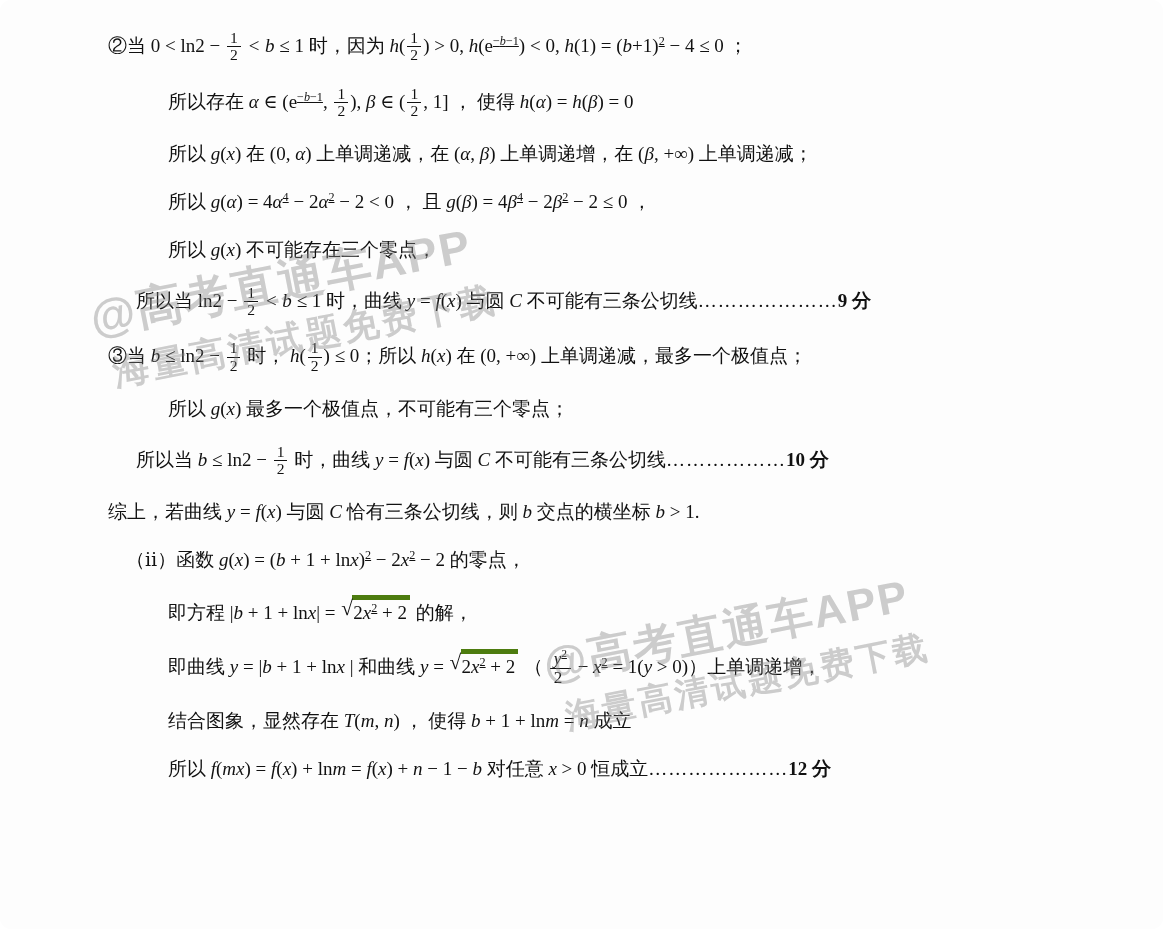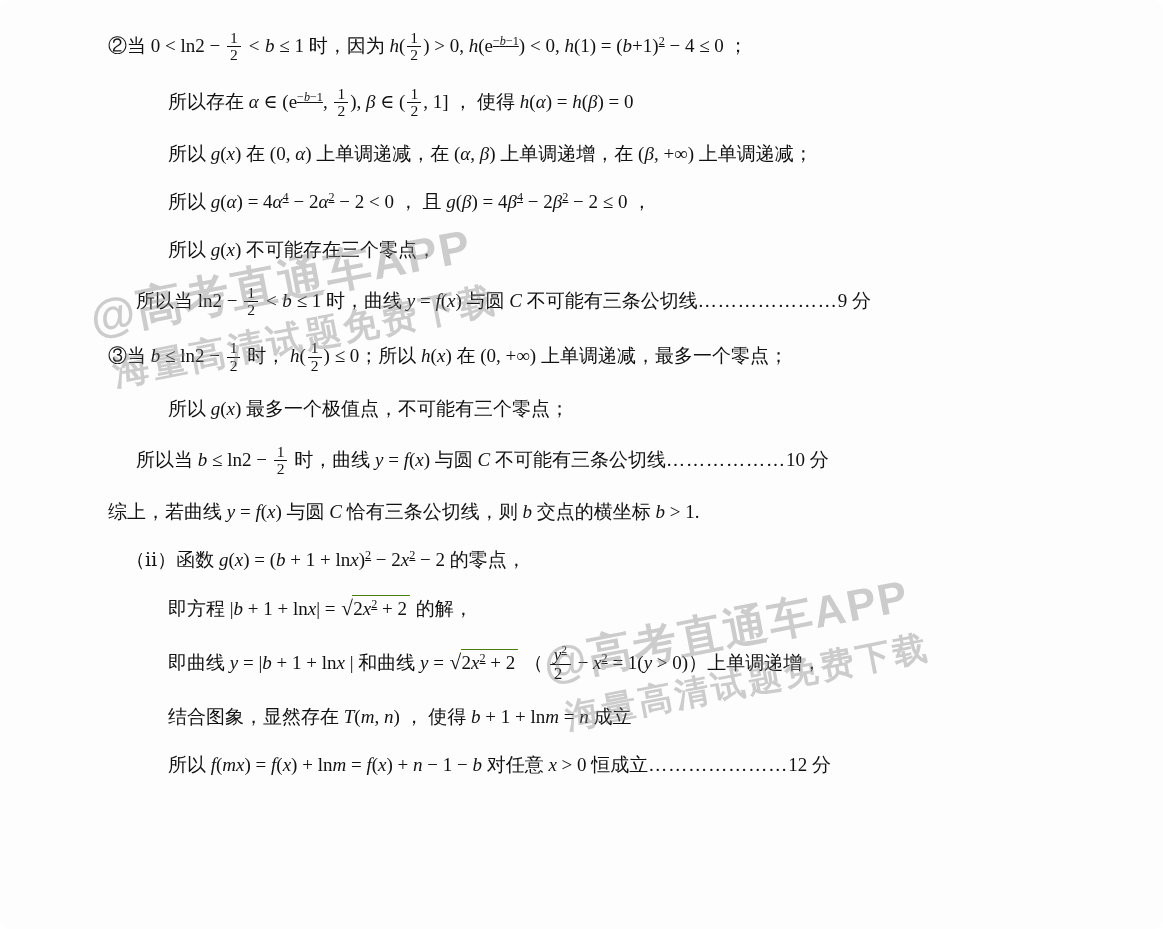--- a/index.html
+++ b/index.html
@@ -68,38 +68,38 @@
   }
   .sqrt::before {
     content: "\221A";
     position: absolute;
     left: 0;
     top: -1px;
     font-size: 1.12em;
   }
   .sqrt > .rad {
     display: inline-block;
-    border-top: 1px solid #4d7c0f;
+    border-top: 5px solid #4d7c0f;
     padding: 0 3px 0 1px;
   }
 
   
   .frac-b {
     display: inline-block;
     vertical-align: -0.55em;
     font-size: 0.9em;
     line-height: 1.05;
     margin: 0 2px;
   }
   .frac-b .num { display: block; padding: 0 4px; }
   .frac-b .den { display: block; border-top: 1px solid #111; padding: 0 4px; }
 
   .dots { letter-spacing: 1px; }
 
-  .score { white-space: nowrap; }
+  .score { white-space: nowrap; font-weight: bold; }
 
   
   .wm {
     position: absolute;
     color: rgba(130,130,130,0.40);
     font-weight: bold;
     font-family: "Liberation Sans", sans-serif;
     pointer-events: none;
     user-select: none;
     white-space: nowrap;
@@ -172,21 +172,21 @@
       <span class="it"> y</span><span class="rm"> = </span><span class="it">f</span><span class="rm">(</span><span class="it">x</span><span class="rm">) </span><span class="cn">与圆</span>
       <span class="it"> C </span><span class="cn">不可能有三条公切线</span><span class="dots">…………………</span><span class="score">9 分</span>
     </div>
 
     <div class="line indent0">
       <span class="cn">③当</span>
       <span class="it"> b</span><span class="rm"> ≤ ln2 − </span><span class="frac"><span class="num">1</span><span class="den">2</span></span>
       <span class="cn">时，</span>
       <span class="it"> h</span><span class="rm">(</span><span class="frac"><span class="num">1</span><span class="den">2</span></span><span class="rm">) ≤ 0</span><span class="cn">；所以</span>
       <span class="it"> h</span><span class="rm">(</span><span class="it">x</span><span class="rm">) </span><span class="cn">在</span>
-      <span class="rm"> (0, +∞) </span><span class="cn">上单调递减，最多一个零点；</span>
+      <span class="rm"> (0, +∞) </span><span class="cn">上单调递减，最多一个极值点；</span>
     </div>
 
     <div class="line indent1">
       <span class="cn">所以</span>
       <span class="it"> g</span><span class="rm">(</span><span class="it">x</span><span class="rm">) </span><span class="cn">最多一个极值点，不可能有三个零点；</span>
     </div>
 
     <div class="line indent2">
       <span class="cn">所以当</span>
       <span class="it"> b</span><span class="rm"> ≤ ln2 − </span><span class="frac"><span class="num">1</span><span class="den">2</span></span>

